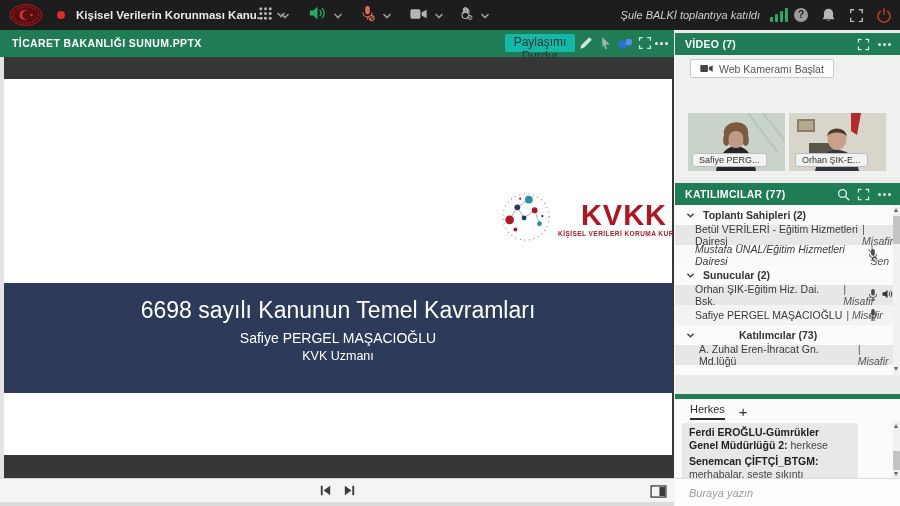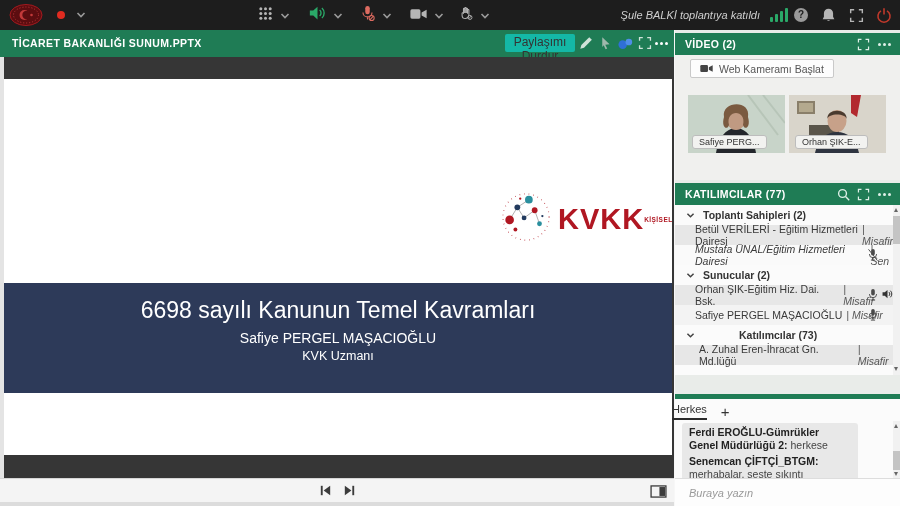--- a/index.html
+++ b/index.html
@@ -24,63 +24,63 @@
   
   .pres-header{position:absolute;left:0;top:30px;width:674px;height:27px;background:#1f7c55;color:#fff;}
   .pres-title{position:absolute;left:12px;top:7px;font-size:10.5px;font-weight:bold;letter-spacing:.4px;}
   .btn-stop{position:absolute;left:505px;top:4px;width:70px;height:18px;background:#14b8a6;border:none;border-radius:2px;
             font-size:12px;color:#333;font-family:"Liberation Sans",sans-serif;cursor:pointer;}
   .ph-ic{position:absolute;top:6px;color:#cfe3d9;cursor:pointer;}
   .stage{position:absolute;left:0;top:57px;width:674px;height:421px;background:#363636;}
   .stage-left-strip{position:absolute;left:0;top:57px;width:4px;height:421px;background:#e4e4e4;}
   .slide{position:absolute;left:4px;top:79px;width:668px;height:376px;background:#ffffff;}
   .kvkk-logo{position:absolute;left:496px;top:112px;display:flex;align-items:center;gap:6px;}
-  .kvkk-text{display:flex;flex-direction:row;align-items:center;}
+  .kvkk-text{display:flex;flex-direction:column;align-items:center;}
   .kvkk-word{font-size:29px;font-weight:bold;color:#b01722;letter-spacing:1px;line-height:28px;}
   .kvkk-sub{font-size:6.5px;font-weight:bold;color:#b01722;letter-spacing:.45px;margin-top:1px;white-space:nowrap;}
   .banner{position:absolute;left:0;top:204px;width:668px;height:110px;background:#2d3a59;color:#fff;
           display:flex;flex-direction:column;align-items:center;padding-top:12px;box-sizing:border-box;}
   .banner-title{font-size:23px;line-height:30px;}
   .banner-sub{font-size:14px;line-height:20px;margin-top:3px;}
   .banner-role{font-size:12.5px;line-height:17px;}
   .nav-bar{position:absolute;left:0;top:478px;width:674px;height:24px;background:#f4f4f4;border-top:1px solid #d6d6d6;box-sizing:border-box;}
   .nav-ic{position:absolute;top:4px;color:#3c3c3c;cursor:pointer;}
   .bottom-strip{position:absolute;left:0;top:502px;width:674px;height:4px;background:#dcdcdc;}
   
   .sidebar{position:absolute;left:674px;top:30px;width:226px;height:476px;background:#e9ece9;border-left:1px solid #f7f7f7;box-sizing:border-box;}
   .panel-header{position:absolute;left:675px;width:225px;height:22px;background:#1f7c55;color:#fff;}
   .panel-header .ph-title{position:absolute;left:10px;top:5px;font-size:10.5px;font-weight:bold;letter-spacing:.3px;}
   .panel-ic{position:absolute;top:4px;color:#dff0e8;cursor:pointer;}
   .dots3{display:inline-flex;gap:2px;}
   .dots3 i{width:3px;height:3px;border-radius:50%;background:currentColor;display:block;}
   .webcam-btn{position:absolute;left:690px;top:59px;height:19px;padding:0 9px;background:#fdfdfd;border:1px solid #c9c9c9;
               border-radius:2px;font-size:10.5px;color:#555;display:flex;align-items:center;gap:6px;cursor:pointer;
               font-family:"Liberation Sans",sans-serif;}
-  .thumb{position:absolute;top:95px;width:97px;height:58px;overflow:hidden;cursor:pointer;}
+  .thumb{position:absolute;top:113px;width:97px;height:58px;overflow:hidden;cursor:pointer;}
   .name-pill{position:absolute;left:4px;bottom:4px;background:#f2f2f0;border:1px solid #bdbdbd;border-radius:3px;
              font-size:9px;color:#333;padding:1px 6px;white-space:nowrap;}
   
   .plist{position:absolute;left:675px;top:205px;width:225px;height:170px;background:#fbfbfb;font-size:10.5px;color:#3a3a3a;}
   .prow{position:absolute;left:0;width:218px;height:20px;display:flex;align-items:center;box-sizing:border-box;cursor:pointer;}
   .prow .sec-chev{margin:0 8px 0 11px;color:#444;}
   .prow.section{font-weight:bold;color:#333;background:#fbfbfb;}
   .prow.member{padding-left:20px;}
   .bg-g{background:#e7e7e7;} .bg-l{background:#f3f3f3;} .bg-w{background:#fafafa;}
   .tag{font-style:italic;color:#555;margin-left:4px;}
   .ital{font-style:italic;}
   .row-mic{position:absolute;right:14px;top:3px;color:#4a4a4a;}
   .spk-mini{margin-left:3px;color:#333;}
   
   .sb-track{position:absolute;width:7px;background:#f1f1f1;}
   .sb-thumb{position:absolute;left:0;width:7px;background:#c4c4c4;cursor:pointer;}
   .arr{position:absolute;left:1px;width:0;height:0;border-left:2.5px solid transparent;border-right:2.5px solid transparent;}
   .arr.up{border-bottom:4px solid #666;} .arr.down{border-top:4px solid #666;}
   
   .chat-body{position:absolute;left:675px;top:399px;width:225px;height:107px;background:#fbfbfb;}
-  .chat-tabs{position:absolute;left:672px;top:403px;display:flex;align-items:center;gap:14px;}
+  .chat-tabs{position:absolute;left:690px;top:403px;display:flex;align-items:center;gap:14px;}
   .chat-tab{font-size:11px;color:#333;padding-bottom:3px;border-bottom:2px solid #2b2b2b;cursor:pointer;}
   .chat-add{font-size:15px;color:#333;cursor:pointer;line-height:14px;}
   .bubble{position:absolute;left:682px;width:176px;background:#e8e8e8;border-radius:3px;padding:3px 7px;
           font-size:10.5px;color:#444;line-height:13px;box-sizing:border-box;}
   .bubble b{color:#222;}
   .chat-input-row{position:absolute;left:675px;top:478px;width:225px;height:28px;background:#fdfdfd;border-top:1px solid #ddd;box-sizing:border-box;}
   .chat-input{position:absolute;left:12px;top:4px;width:190px;height:18px;border:none;outline:none;background:transparent;
               font-size:11px;font-style:italic;color:#555;font-family:"Liberation Sans",sans-serif;}
   .chat-input::placeholder{color:#9a9a9a;}
   .gap-line{position:absolute;left:675px;width:225px;background:#e9ece9;}
@@ -95,20 +95,21 @@
       <svg width="36" height="24" viewBox="0 0 36 24">
         <ellipse cx="18" cy="12" rx="16" ry="10.5" fill="#5c0d10" stroke="#a41a1f" stroke-width="1"></ellipse>
         <ellipse cx="18" cy="12" rx="12.5" ry="8" fill="none" stroke="#c23a3a" stroke-width="1" stroke-dasharray="1 2"></ellipse>
         <circle cx="16.5" cy="12" r="5" fill="#c23a3a"></circle>
         <circle cx="18.5" cy="12" r="4.2" fill="#5c0d10"></circle>
         <circle cx="23.5" cy="12" r="1.3" fill="#c23a3a"></circle>
       </svg>
     </span>
     <span class="rec-dot"></span>
     <div class="tb-title">
+      <span>Kişisel Verilerin Korunması Kanu...</span>
       <span class="chev">
         <svg width="10" height="8" viewBox="0 0 10 8">
             <path d="M1.5 2 L5 5.5 L8.5 2" fill="none" stroke="currentColor" stroke-width="1.6"></path>
           </svg>
       </span>
     </div>
 
     <div class="tb-group" style="left:258px;">
       <span>
         <svg width="15" height="15" viewBox="0 0 16 16" fill="currentColor">
@@ -320,21 +321,21 @@
           <rect x="1" y="1" width="16" height="12" fill="none" stroke="currentColor" stroke-width="1.4"></rect>
           <rect x="10" y="2.2" width="6" height="9.6" fill="currentColor"></rect>
         </svg>
     </span>
   </div>
   <div class="bottom-strip"></div>
 
   <div class="sidebar"></div>
 
   <div class="panel-header" style="top:33px;">
-    <span class="ph-title">VİDEO (2)</span>
+    <span class="ph-title">VİDEO (7)</span>
     <span class="panel-ic" style="left:182px;">
       <svg width="13" height="13" viewBox="0 0 18 18" fill="none" stroke="currentColor" stroke-width="1.7">
         <path d="M6.2 2H2v4.2"></path>
           <path d="M11.8 2H16v4.2"></path>
           <path d="M16 11.8V16h-4.2"></path>
           <path d="M2 11.8V16h4.2"></path>
       </svg>
     </span>
     <span class="panel-ic dots3" style="left:203px;top:10px;">
         <i></i>

